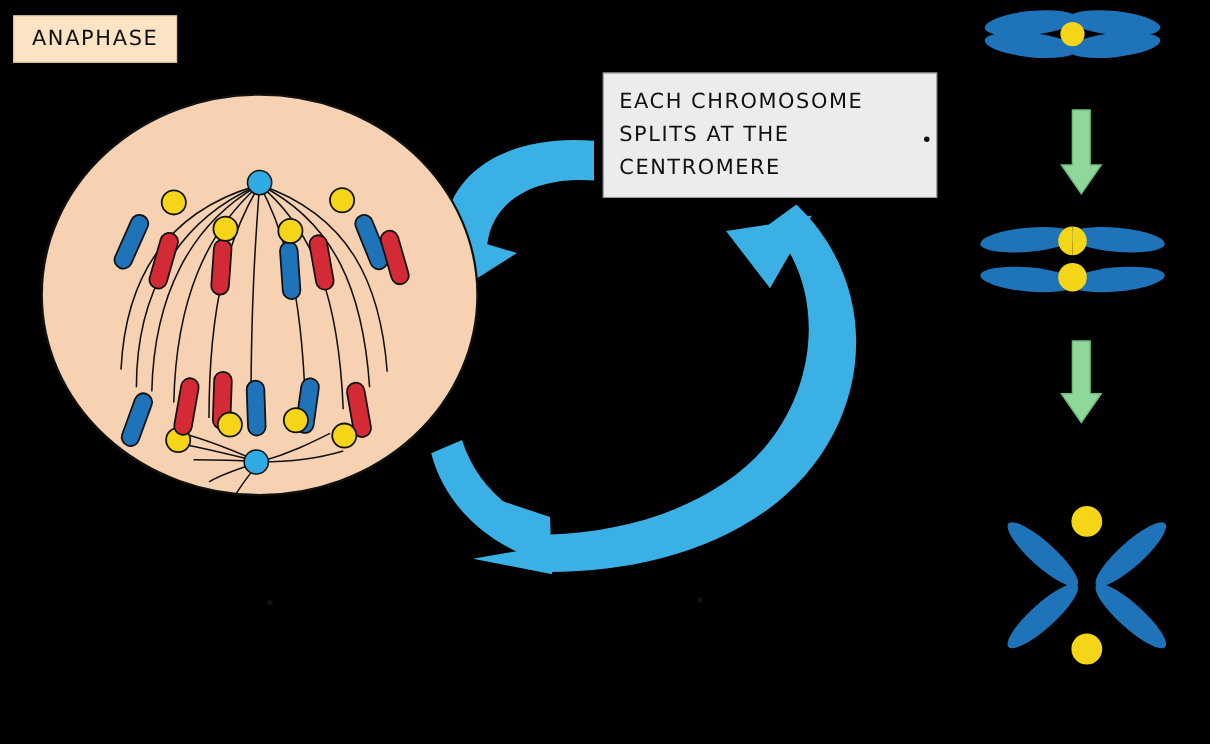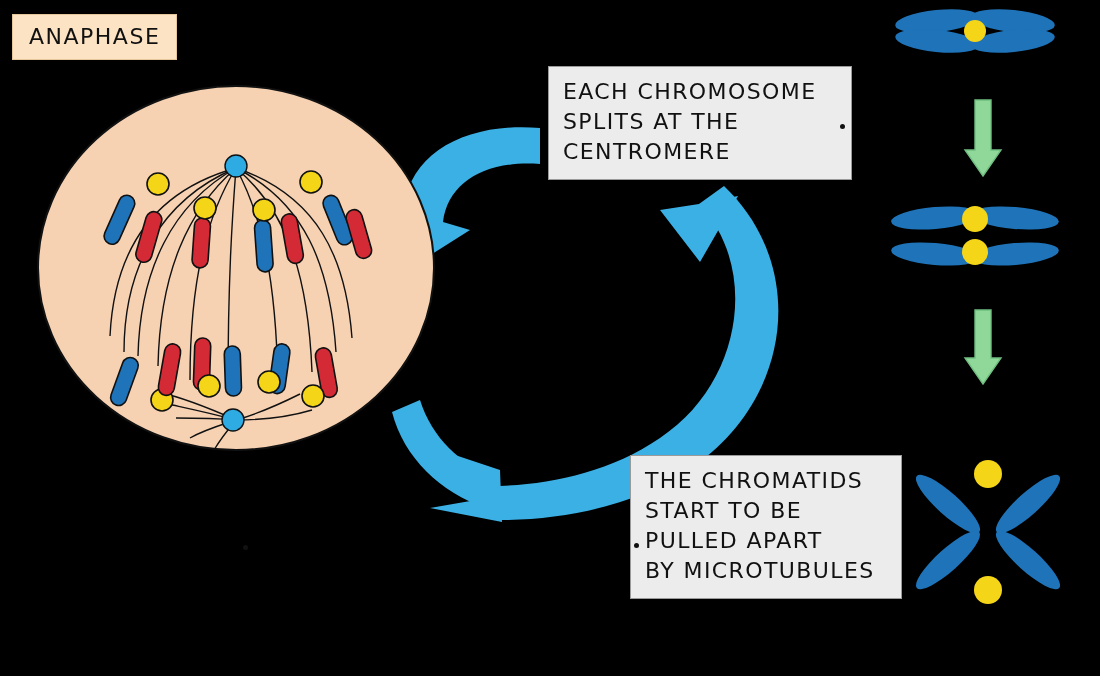--- a/index.html
+++ b/index.html
@@ -17,33 +17,33 @@
   }
 
   
   .title-badge {
     position: absolute;
     left: 12px;
     top: 14px;
     background: #fbe3c4;
     border: 1px solid #e5c79b;
     padding: 9px 16px 10px 16px;
-    font-size: 22px;
+    font-size: 19px;
     letter-spacing: 1.5px;
     color: #111111;
     font-family: "DejaVu Sans", sans-serif;
   }
 
   
   .caption {
     position: absolute;
     background: #ececec;
     border: 1px solid #9a9a9a;
     color: #111111;
-    font-size: 22px;
+    font-size: 19px;
     letter-spacing: 1.4px;
     line-height: 30px;
     padding: 10px 14px 12px 14px;
     white-space: pre-line;
     box-sizing: border-box;
   }
   #caption-split   { left: 548px; top: 66px;  width: 304px; }
   #caption-pulled  { left: 630px; top: 455px; width: 272px; }
   #caption-move    { left: 246px; top: 460px; width: 344px; }
 
@@ -239,21 +239,17 @@
 
   </svg>
 
   <div class="title-badge">ANAPHASE</div>
 
   <div class="caption" id="caption-split">EACH  CHROMOSOME
 SPLITS  AT  THE
 CENTROMERE</div>
   <div class="pin" id="pin-split"></div>
 
-  <div class="caption" id="caption-pulled">THE  CHROMATIDS
-START  TO  BE
-PULLED  APART
-BY  MICROTUBULES</div>
   <div class="pin" id="pin-pulled"></div>
 
   <div class="pin" id="pin-move"></div>
 
 </div>
 
 </body></html>

